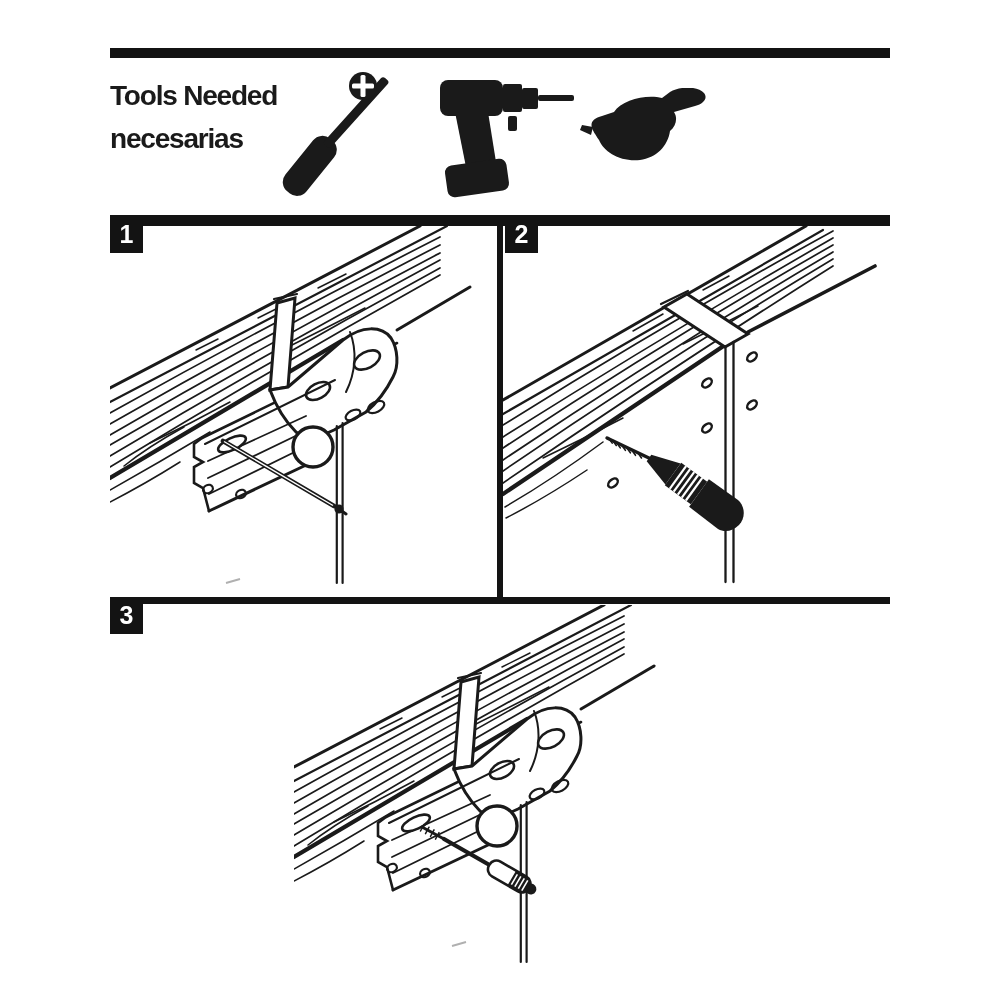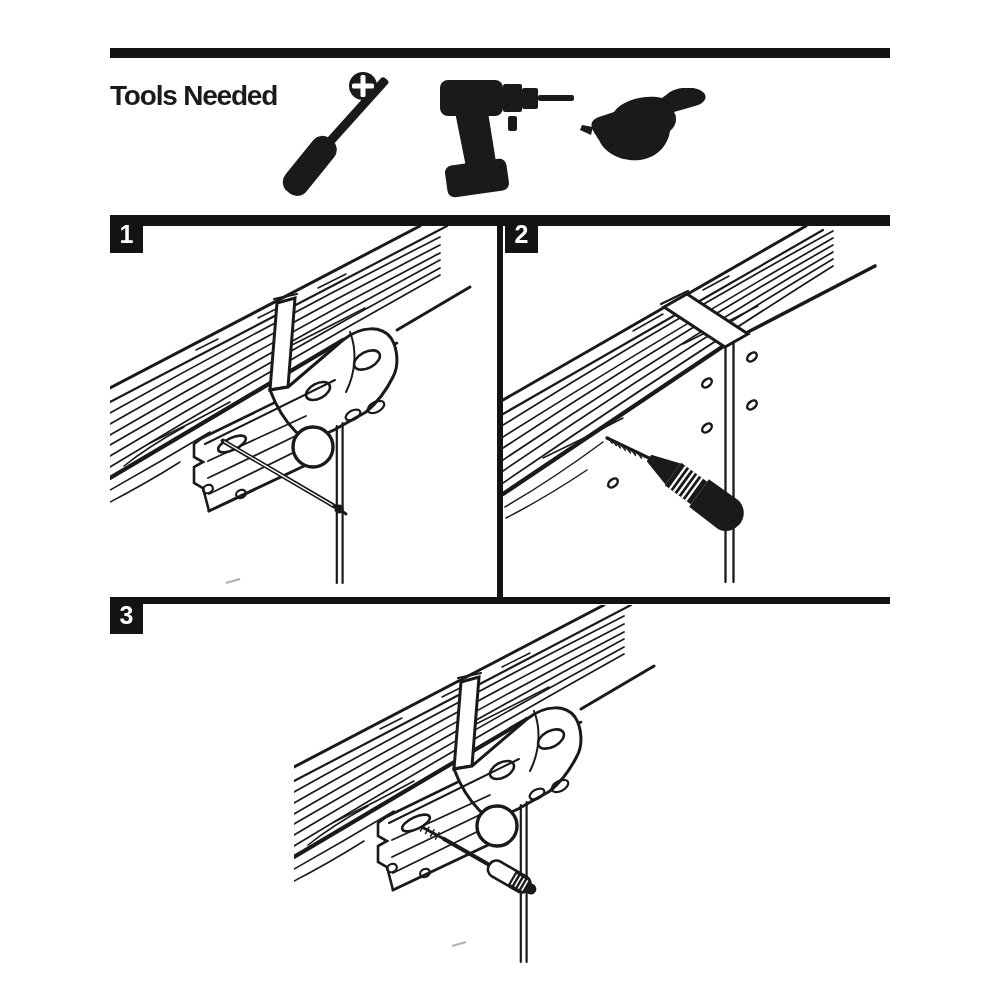--- a/index.html
+++ b/index.html
@@ -24,20 +24,21 @@
 </style>
 </head>
 <body>
 
 <div class="page">
 
   <div class="bar" id="bar-top"></div>
 
   <div class="title-block">
     <div>Tools Needed</div>
+    <div>necesarias</div>
   </div>
 
   <svg class="abs" style="left:280px;top:62px;" width="122" height="142" viewBox="0 0 122 142" aria-label="phillips-screwdriver-icon">
     <rect class="ink" x="0" y="-13" width="68" height="27" rx="12" transform="translate(8,130) rotate(-51)"></rect>
     <rect class="ink" x="0" y="-4.5" width="90" height="9" rx="3" transform="translate(46,84) rotate(-48)"></rect>
     <circle class="ink" cx="83" cy="24" r="14"></circle>
     <rect class="wh" x="80.5" y="13" width="5" height="22" rx="1.5"></rect>
     <rect class="wh" x="72" y="21.5" width="22" height="5" rx="1.5"></rect>
   </svg>
 

